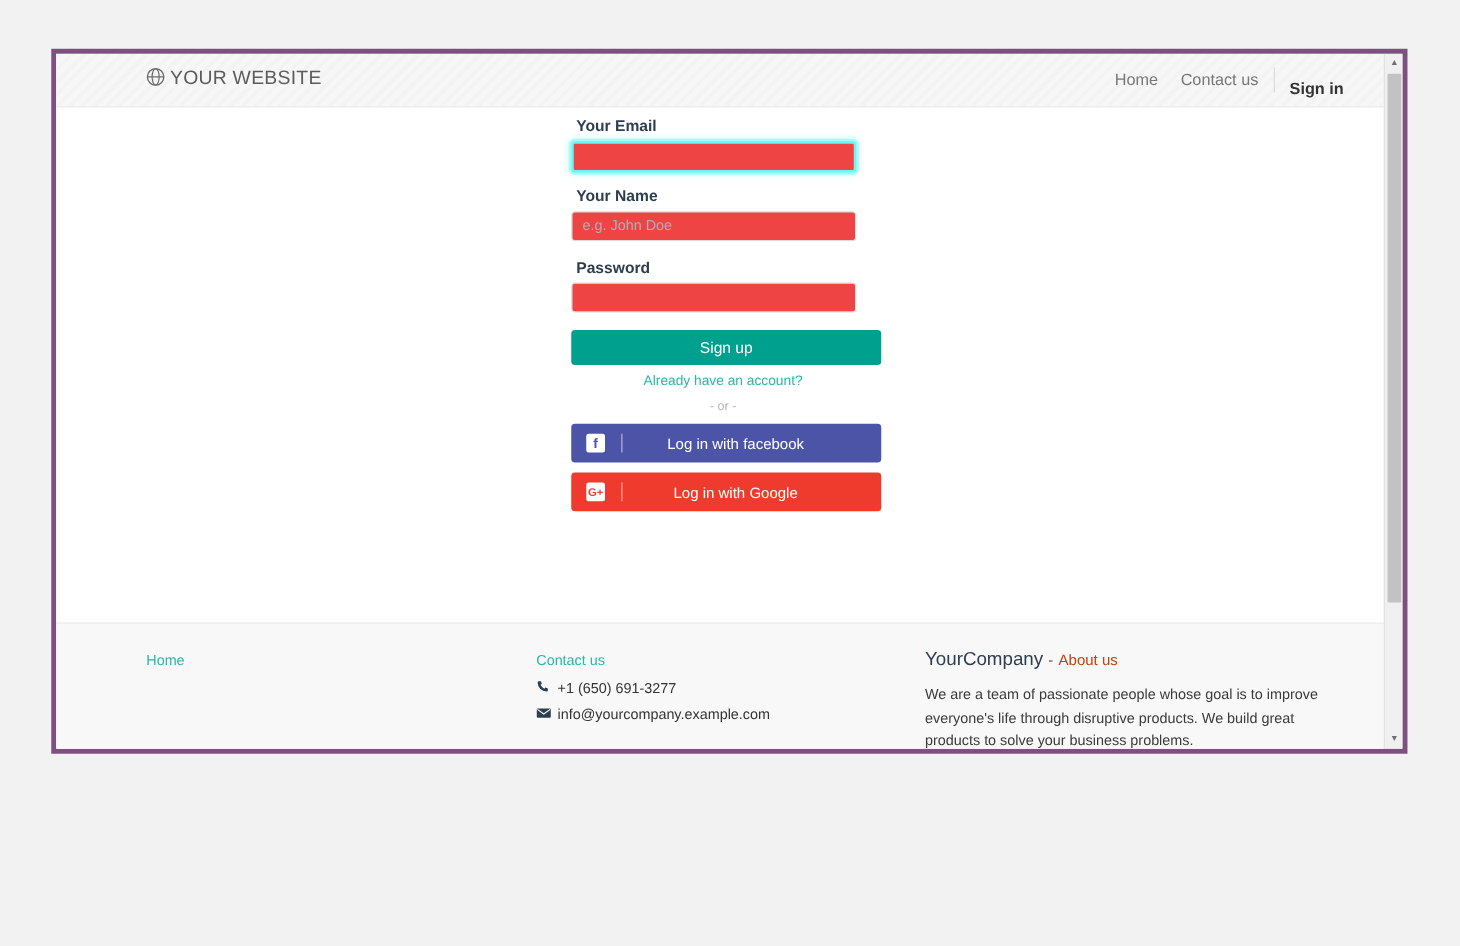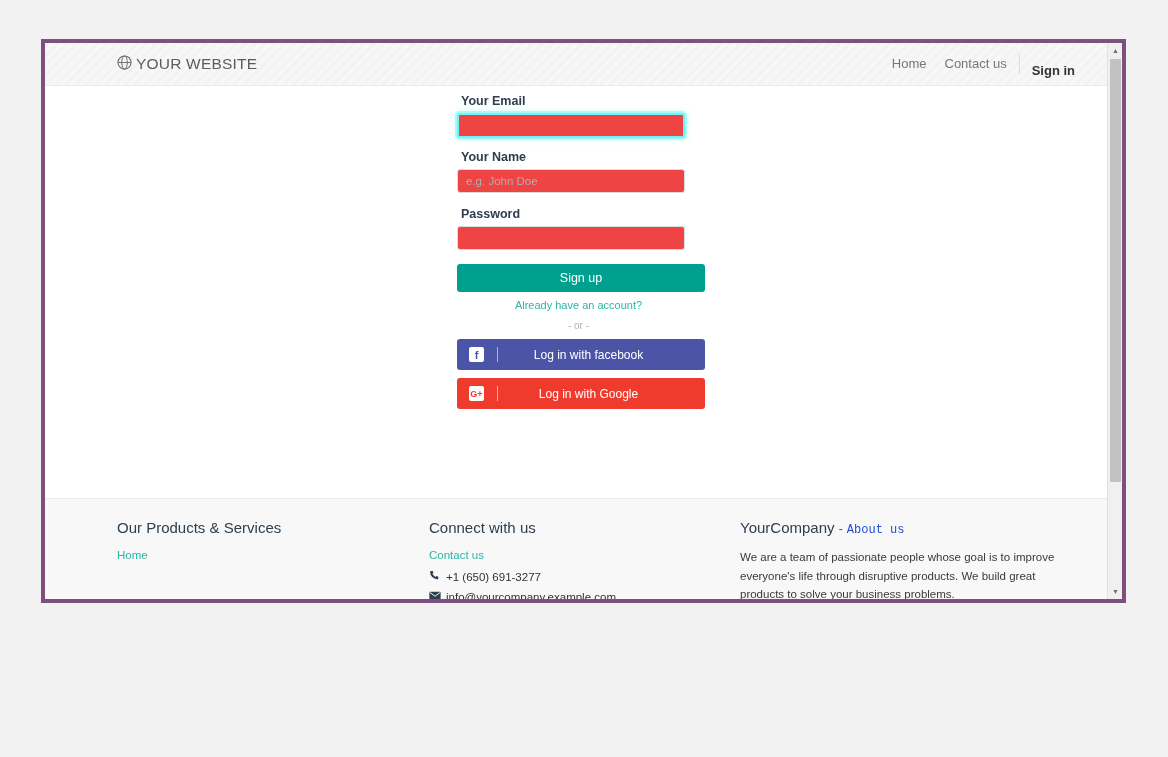--- a/index.html
+++ b/index.html
@@ -349,26 +349,24 @@
           <span class="bar"></span>
           <span class="social-label">Log in with Google</span>
         </button>
 
       </div>
     </div>
 
     <div id="site-footer">
 
       <div class="fcol c1">
-        <h3>Our Products &amp; Services</h3>
         <a class="flink" href="#">Home</a>
       </div>
 
       <div class="fcol c2">
-        <h3>Connect with us</h3>
         <a class="flink" href="#">Contact us</a>
         <div class="contact-row">
           <span class="ci">
             <svg width="11" height="11" viewBox="0 0 16 16">
               <path d="M3 1.5 L5.4 1.5 L6.5 4.4 L5 5.6 Q6.4 8.6 9.4 10.2 L10.6 8.7 L13.5 9.8 L13.5 12.2 Q13.5 13.6 12 13.5 Q7.6 13.2 4.6 10.3 Q1.8 7.4 1.6 3.2 Q1.5 1.5 3 1.5 Z" fill="#2c3e50"></path>
             </svg>
           </span>
           <span>+1 (650) 691-3277</span>
         </div>
         <div class="contact-row">
@@ -379,21 +377,21 @@
             </svg>
           </span>
           <span>info@yourcompany.example.com</span>
         </div>
       </div>
 
       <div class="fcol c3">
         <h3>
           <span>YourCompany</span>
           <span style="color:#555;font-size:12px;">-</span>
-          <a href="#" style="color:#1d4ed8;font-size:12px;text-decoration:none;font-family:Liberation Mono, monospace;">About us</a>
+          <a href="#" style="color:#c2410c;font-size:12px;text-decoration:none;">About us</a>
         </h3>
         <p class="about-text">We are a team of passionate people whose goal is to improve everyone's life through disruptive products. We build great products to solve your business problems.</p>
       </div>
 
     </div>
 
   </div>
 
   <div id="scrollbar">
     <div class="sb-arrow up">▲</div>

